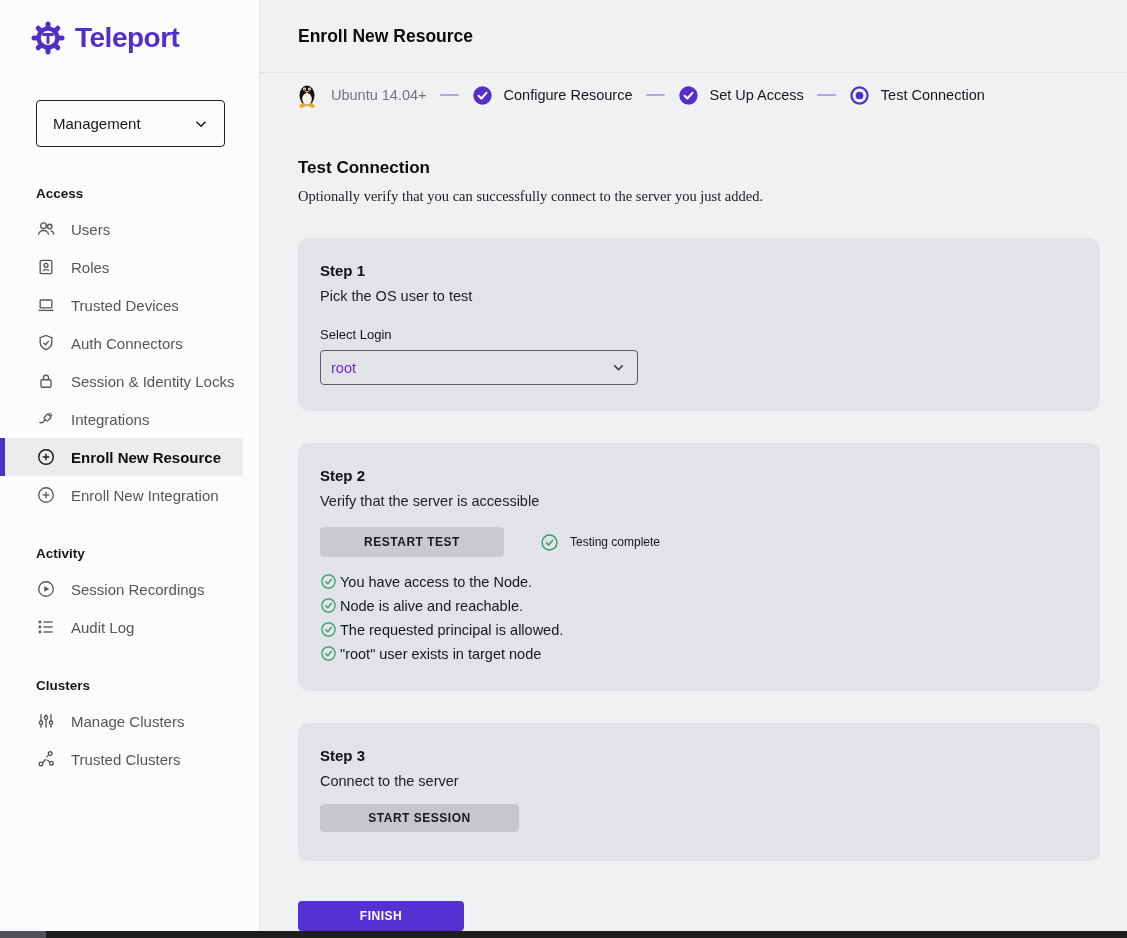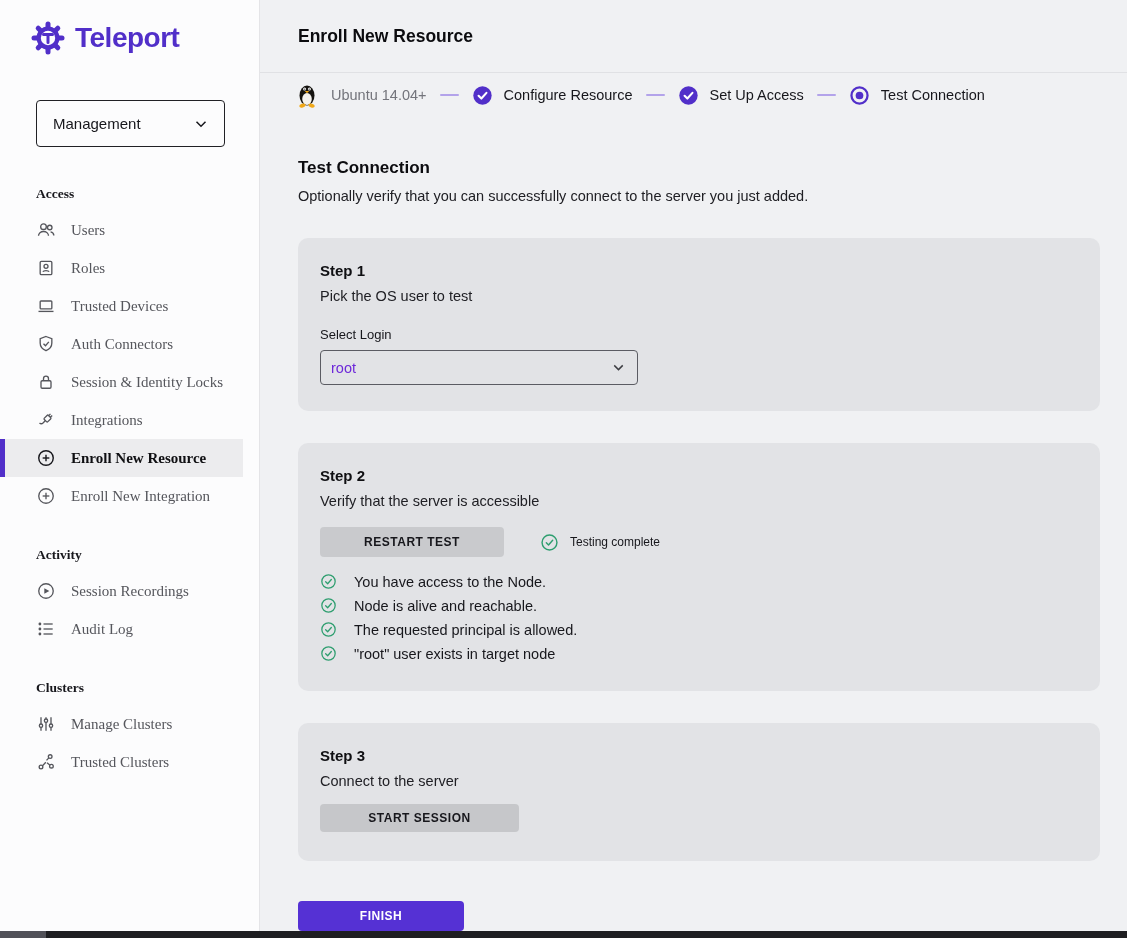--- a/index.html
+++ b/index.html
@@ -4,55 +4,55 @@
 <style>
   * { margin:0; padding:0; box-sizing:border-box; }
   html,body { width:1127px; height:938px; overflow:hidden; }
   body { font-family:"Liberation Sans", sans-serif; background:#f0f1f3; position:relative; color:#17171c; }
 
   
   .sidebar { position:absolute; left:0; top:0; width:260px; height:938px; background:#fcfcfd; border-right:1px solid #e4e4e7; z-index:2; }
   .logo { position:absolute; left:30px; top:20px; display:flex; align-items:center; gap:9px; }
   .logo-word { font-size:28px; font-weight:bold; color:#512FC9; letter-spacing:-0.5px; }
   .mgmt-select { position:absolute; left:36px; top:100px; width:189px; height:47px; background:#fcfcfd; border:1px solid #202025; border-radius:4px; display:flex; align-items:center; justify-content:space-between; padding:0 14px 0 16px; font-size:15px; color:#17171c; cursor:pointer; }
-  .nav { position:absolute; top:176px; left:0; right:16px;font-family:Liberation Serif, serif; }
+  .nav { position:absolute; top:176px; left:0; right:16px; }
   .section-label { padding:10px 0 9px 36px; font-size:13.5px; font-weight:bold; color:#17171c; }
   .section-gap { height:22px; }
   .nav-item { height:38px; display:flex; align-items:center; padding-left:36px; gap:15px; font-size:15px; color:#55565c; cursor:pointer; }
   .nav-item svg { flex:0 0 auto; }
   .nav-item.active { background:#ececee; border-left:5px solid #512FC9; padding-left:31px; color:#0f0f12; font-weight:bold; }
   .nav-item.active svg path, .nav-item.active svg circle, .nav-item.active svg line { stroke:#17171c; }
 
   
   .main { position:absolute; left:260px; top:0; width:867px; height:938px; }
   .header-title { position:absolute; left:38px; top:26px; font-size:17.5px; font-weight:bold; color:#0c0c0f; }
   .header-divider { position:absolute; left:0; right:0; top:72px; height:1px; background:#e0e1e4; }
   .stepper { position:absolute; left:36px; top:80px; height:30px; display:flex; align-items:center; gap:11px; }
   .step-resource-label { font-size:14.5px; color:#73747b; margin-left:2px; }
   .step-dash { width:19px; height:2.5px; border-radius:2px; background:#b3a3ea; margin:0 2px; }
   .step-label { font-size:14.5px; color:#17171c; }
   .page-title { position:absolute; left:38px; top:158px; font-size:17px; font-weight:bold; color:#0c0c0f; }
-  .page-sub { position:absolute; left:38px; top:188px; font-size:14.5px; color:#202025; }
+  .page-sub { position:absolute; left:38px; top:188px; font-size:14.5px; color:#202025;font-family:Liberation Serif, serif; }
 
   .card { position:absolute; left:38px; width:802px; background:#e2e3e6; border-radius:10px; padding:24px 22px; }
   .card-1 { top:238px; height:173px; }
   .card-2 { top:443px; height:248px; }
   .card-3 { top:723px; height:138px; }
   .step-title { font-size:15px; font-weight:bold; color:#0f0f12; margin-bottom:9px; }
   .step-desc { font-size:14.5px; color:#202025; }
 
   .select-label { margin-top:23px; font-size:13px; color:#17171c; }
   .login-select { margin-top:8px; width:318px; height:35px; border:1px solid #5b5c63; border-radius:4px; display:flex; align-items:center; justify-content:space-between; padding:0 10px; font-size:14.5px; color:#6d28d9; cursor:pointer; }
 
   .test-row { margin-top:18px; display:flex; align-items:center; }
   .btn { border:none; border-radius:4px; font-family:"Liberation Sans", sans-serif; font-weight:bold; font-size:12px; letter-spacing:0.5px; cursor:pointer; }
   .btn-gray { width:184px; height:30px; background:#c9cacd; color:#17171c; }
   .status { display:flex; align-items:center; gap:11px; margin-left:36px; font-size:12px; color:#17171c; }
   .checks { margin-top:16px; display:flex; flex-direction:column; gap:7px; }
-  .check-row { display:flex; align-items:center; gap:17px; font-size:14.5px; color:#17171c; }
+  .check-row { display:flex; align-items:center; gap:3px; font-size:14.5px; color:#17171c; }
 
   .btn-session { margin-top:15px; width:199px; height:28px; background:#c6c7ca; color:#17171c; }
 
   .actions { position:absolute; left:38px; top:901px; display:flex; gap:20px;flex-direction:column; }
   .btn-finish { width:166px; height:30px; background:#5531D4; color:#fff; }
   .btn-back { width:166px; height:30px; background:#0ea5e9; color:#0f0f12; }
 
   .bottom-bar { position:absolute; left:0; bottom:0; width:1127px; height:7px; background:#1e1e21; z-index:5; }
   .bottom-bar-thumb { position:absolute; left:0; bottom:0; width:46px; height:7px; background:#515158; }
 </style>

